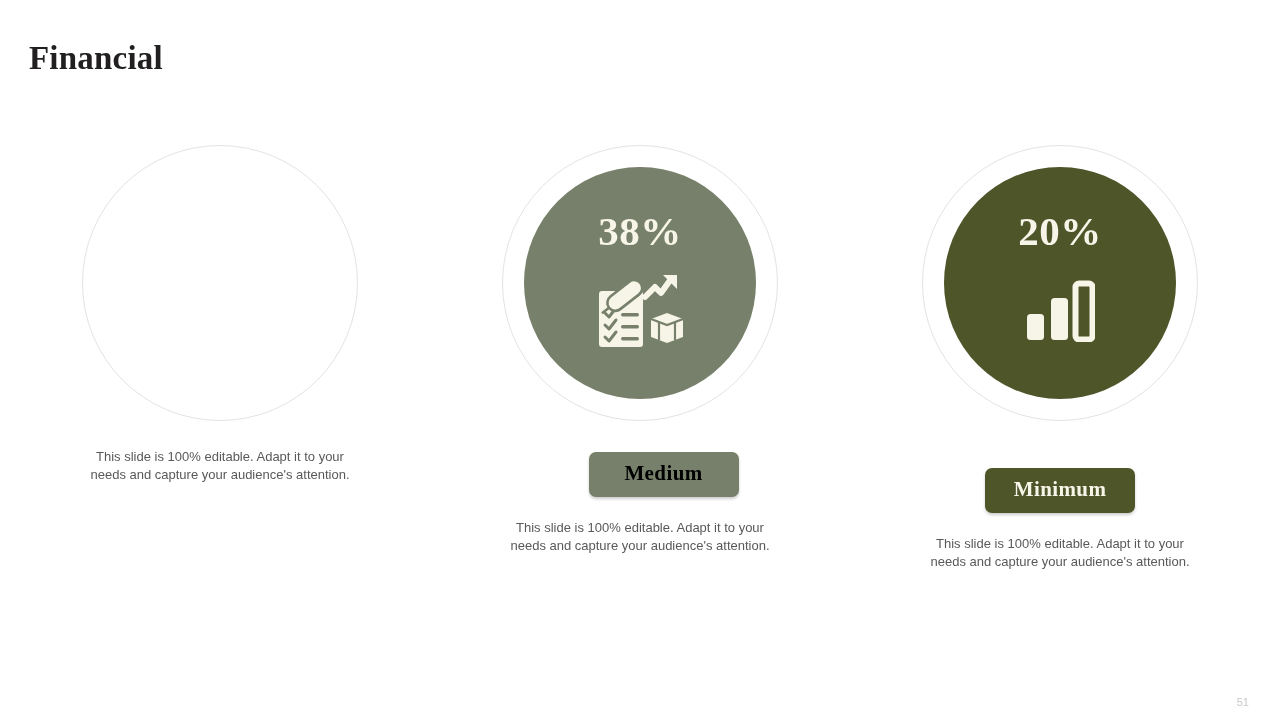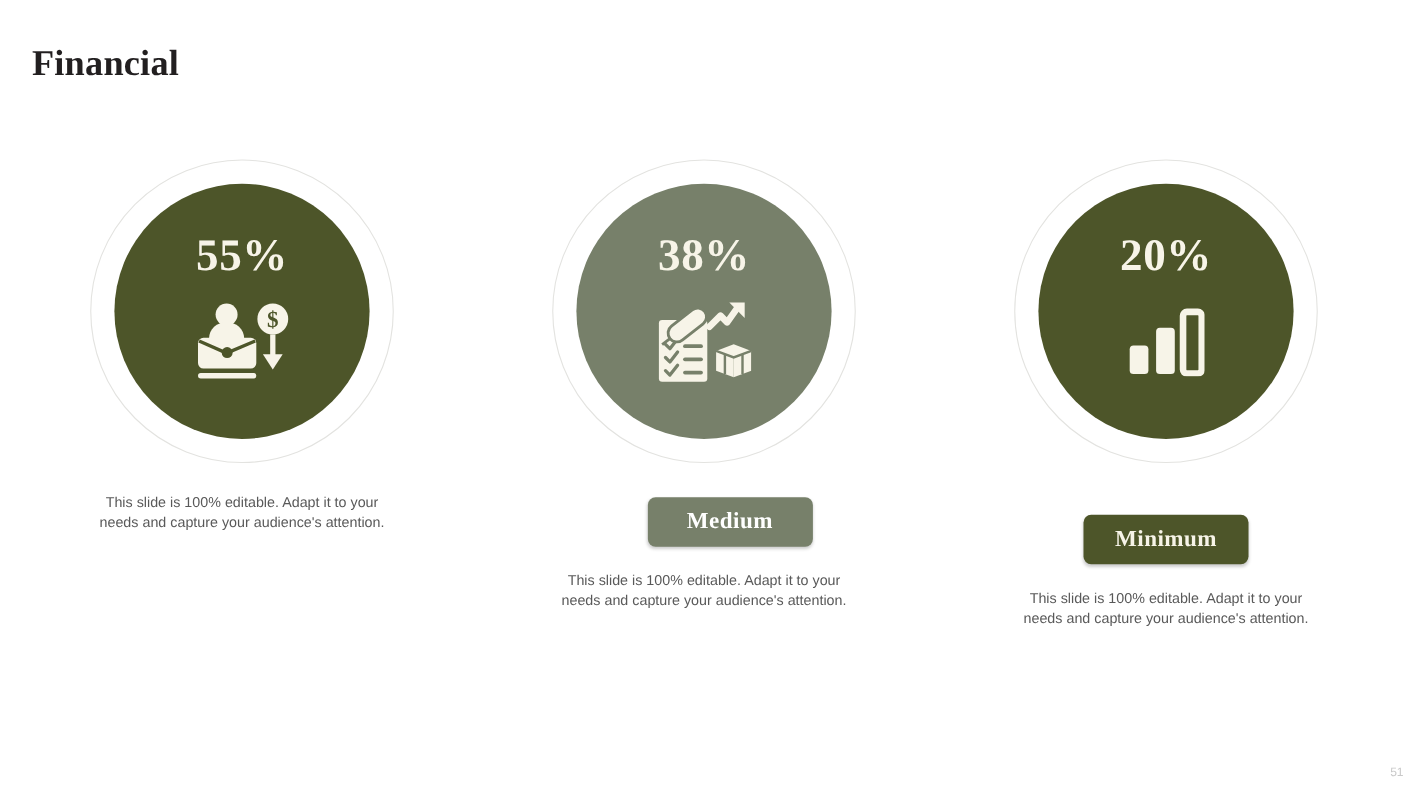--- a/index.html
+++ b/index.html
@@ -128,64 +128,39 @@
     text-align: center;
     font-family: "Liberation Sans", sans-serif;
     font-size: 13px;
     line-height: 1.42;
     color: #595959;
   }
 
   
   .page-num {
     position: absolute;
-    right: 4px;
+    right: 31px;
     bottom: 12px;
     font-family: "Liberation Sans", sans-serif;
     font-size: 11px;
     color: #c9c9c9;
   }
 </style>
 </head>
 <body>
 
 <div class="slide" style="background: rgb(255, 255, 255);">
 
   <div class="slide-title" style="color: rgb(34, 31, 32);">Financial</div>
 
   <div class="columns">
 
     <div class="column">
       <div class="circle-wrap">
         <div class="outer-ring" style="border-color: rgb(227, 227, 224);"></div>
-        <div class="inner-circle" id="circle-0" style="background: rgb(77, 85, 41);">
-          <div class="pct">55%</div>
-          <div class="icon-box">
-            <svg width="88" height="74" viewBox="0 0 88 74" fill="#f7f4e8" xmlns="http://www.w3.org/2000/svg">
-
-              <circle cx="30" cy="12" r="10"></circle>
-
-              <path d="M14 34c0-9 7.2-15 16-15s16 6 16 15v3H14v-3z"></path>
-
-              <rect x="4" y="33" width="53" height="28" rx="5"></rect>
-
-              <path d="M4 38 L30 49 L57 38 L57 45 L30 56 L4 45 Z" fill="#4d5529" opacity="0.0"></path>
-              <path d="M5 36 L30 47 L56 36" stroke="#4d5529" stroke-width="3" fill="none"></path>
-              <circle cx="30.5" cy="46.5" r="5" fill="#4d5529"></circle>
-
-              <rect x="4" y="65" width="53" height="5" rx="2.5"></rect>
-
-              <circle cx="72" cy="16" r="14"></circle>
-              <text x="72" y="23.5" font-family="Liberation Serif, serif" font-size="21" font-weight="700" fill="#4d5529" text-anchor="middle">$</text>
-
-              <rect x="69.6" y="30" width="4.8" height="23"></rect>
-              <path d="M63 48 L81 48 L72 62 Z"></path>
-            </svg>
-          </div>
-        </div>
       </div>
       <div class="desc" style="color: rgb(89, 89, 89);">This slide is 100% editable. Adapt it to your needs and capture your audience's attention.</div>
     </div>
 
     <div class="column">
       <div class="circle-wrap">
         <div class="outer-ring" style="border-color: rgb(227, 227, 224);"></div>
         <div class="inner-circle" id="circle-1" style="background: rgb(119, 128, 106);">
           <div class="pct">38%</div>
           <div class="icon-box">
@@ -215,21 +190,21 @@
               <path d="M62 44 L78 38 L94 44 L78 50 Z" transform="translate(-8,2)"></path>
               <path d="M54 46 L70 52 L70 70 L54 64 Z" transform="translate(0,0)"></path>
               <path d="M70 52 L86 46 L86 64 L70 70 Z"></path>
               <path d="M62 49 L62 67" stroke="#77806a" stroke-width="2.2"></path>
               <path d="M78 49 L78 67" stroke="#77806a" stroke-width="2.2"></path>
               <path d="M54 46 L70 52 L86 46" stroke="#77806a" stroke-width="2.2" fill="none"></path>
             </svg>
           </div>
         </div>
       </div>
-      <div class="badge" id="badge-1" style="background: rgb(119, 128, 106); color: #ffffff; margin-left: 47px;">Medium</div>
+      <div class="badge" id="badge-1" style="background: rgb(119, 128, 106); color: #000000; margin-left: 47px;">Medium</div>
       <div class="desc" style="color: rgb(89, 89, 89);">This slide is 100% editable. Adapt it to your needs and capture your audience's attention.</div>
     </div>
 
     <div class="column">
       <div class="circle-wrap">
         <div class="outer-ring" style="border-color: rgb(227, 227, 224);"></div>
         <div class="inner-circle" id="circle-2" style="background: rgb(77, 85, 41);">
           <div class="pct">20%</div>
           <div class="icon-box">
             <svg width="70" height="62" viewBox="0 0 70 62" xmlns="http://www.w3.org/2000/svg">

